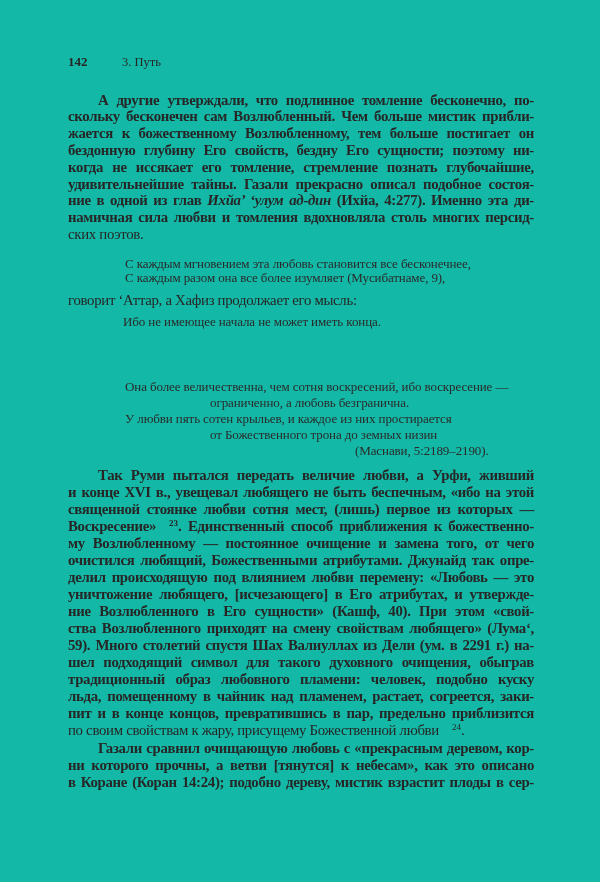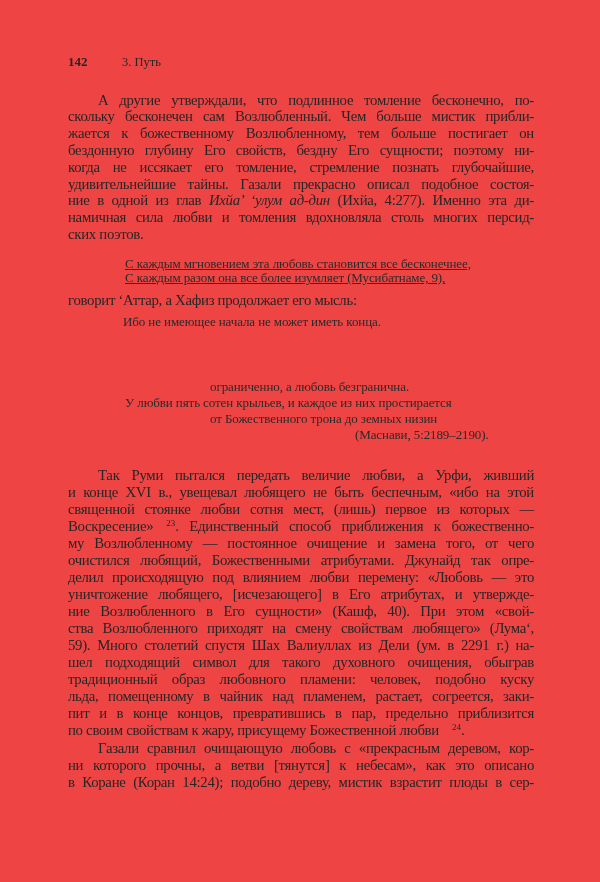--- a/index.html
+++ b/index.html
@@ -1,22 +1,22 @@
 <!DOCTYPE html>
 <html><head>
 <meta charset="utf-8">
 <style>
   html, body { margin: 0; padding: 0; }
   body { width: 600px; height: 882px; background: #fefefe; overflow: hidden; }
-  .page { position: relative; width: 600px; height: 882px; background: #ef4444; color: #262626;
+  .page { position: relative; width: 600px; height: 882px; background: #14b8a6; color: #262626;
           font-family: "Liberation Serif", "DejaVu Serif", serif; }
   .blk { position: absolute; left: 68px; width: 466px; }
   .body-text { font-size: 14.8px; letter-spacing: -0.3px; }
   .ln { display: block; height: 17px; line-height: 17px; }
-  .j { text-align: justify; text-align-last: justify; }
+  .j { text-align: justify; text-align-last: justify; font-weight: bold; }
   .l { text-align: left; text-align-last: left; }
   .ind { padding-left: 30px; }
   .p1 .ln { height: 16.8px; line-height: 16.8px; }
   .verse { position: absolute; font-size: 13px; letter-spacing: -0.1px; color: #2a2a2a; }
   .verse .vl { display: block; white-space: nowrap; }
   .v1 .vl { height: 14.5px; line-height: 14.5px; }
   .v2 .vl { height: 15px; line-height: 15px; }
   .v3 .vl { height: 16px; line-height: 16px; }
   .v3 .in2 { padding-left: 85px; }
   .v3 .src { padding-left: 230px; }
@@ -41,35 +41,36 @@
     <span class="ln j">скольку бесконечен сам Возлюбленный. Чем больше мистик прибли-</span>
     <span class="ln j">жается к божественному Возлюбленному, тем больше постигает он</span>
     <span class="ln j">бездонную глубину Его свойств, бездну Его сущности; поэтому ни-</span>
     <span class="ln j">когда не иссякает его томление, стремление познать глубочайшие,</span>
     <span class="ln j">удивительнейшие тайны. Газали прекрасно описал подобное состоя-</span>
     <span class="ln j"><span>ние в одной из глав </span><em>Ихйа’ ‘улум ад-дин</em><span> (Ихйа, 4:277). Именно эта ди-</span></span>
     <span class="ln j">намичная сила любви и томления вдохновляла столь многих персид-</span>
     <span class="ln l">ских поэтов.</span>
   </div>
 
-  <div class="verse v1" style="top:256.8px; left:125px;text-decoration:underline;">
+  <div class="verse v1" style="top:256.8px; left:125px;">
     <span class="vl">С каждым мгновением эта любовь становится все бесконечнее,</span>
     <span class="vl">С каждым разом она все более изумляет (Мусибатнаме, 9),</span>
   </div>
 
   <div class="blk body-text" style="top:291.6px;">
     <span class="ln l">говорит ‘Аттар, а Хафиз продолжает его мысль:</span>
   </div>
 
   <div class="verse v2" style="top:313.5px; left:123px;">
     <span class="vl">Ибо не имеющее начала не может иметь конца.</span>
   </div>
 
 
   <div class="verse v3" style="top:379px; left:125px;">
+    <span class="vl">Она более величественна, чем сотня воскресений, ибо воскресение —</span>
     <span class="vl in2">ограниченно, а любовь безгранична.</span>
     <span class="vl">У любви пять сотен крыльев, и каждое из них простирается</span>
     <span class="vl in2">от Божественного трона до земных низин</span>
     <span class="vl src">(Маснави, 5:2189–2190).</span>
   </div>
 
   <div class="blk body-text" style="top:466.5px;">
     <span class="ln j ind">Так Руми пытался передать величие любви, а Урфи, живший</span>
     <span class="ln j">и конце XVI в., увещевал любящего не быть беспечным, «ибо на этой</span>
     <span class="ln j">священной стоянке любви сотня мест, (лишь) первое из которых —</span>

